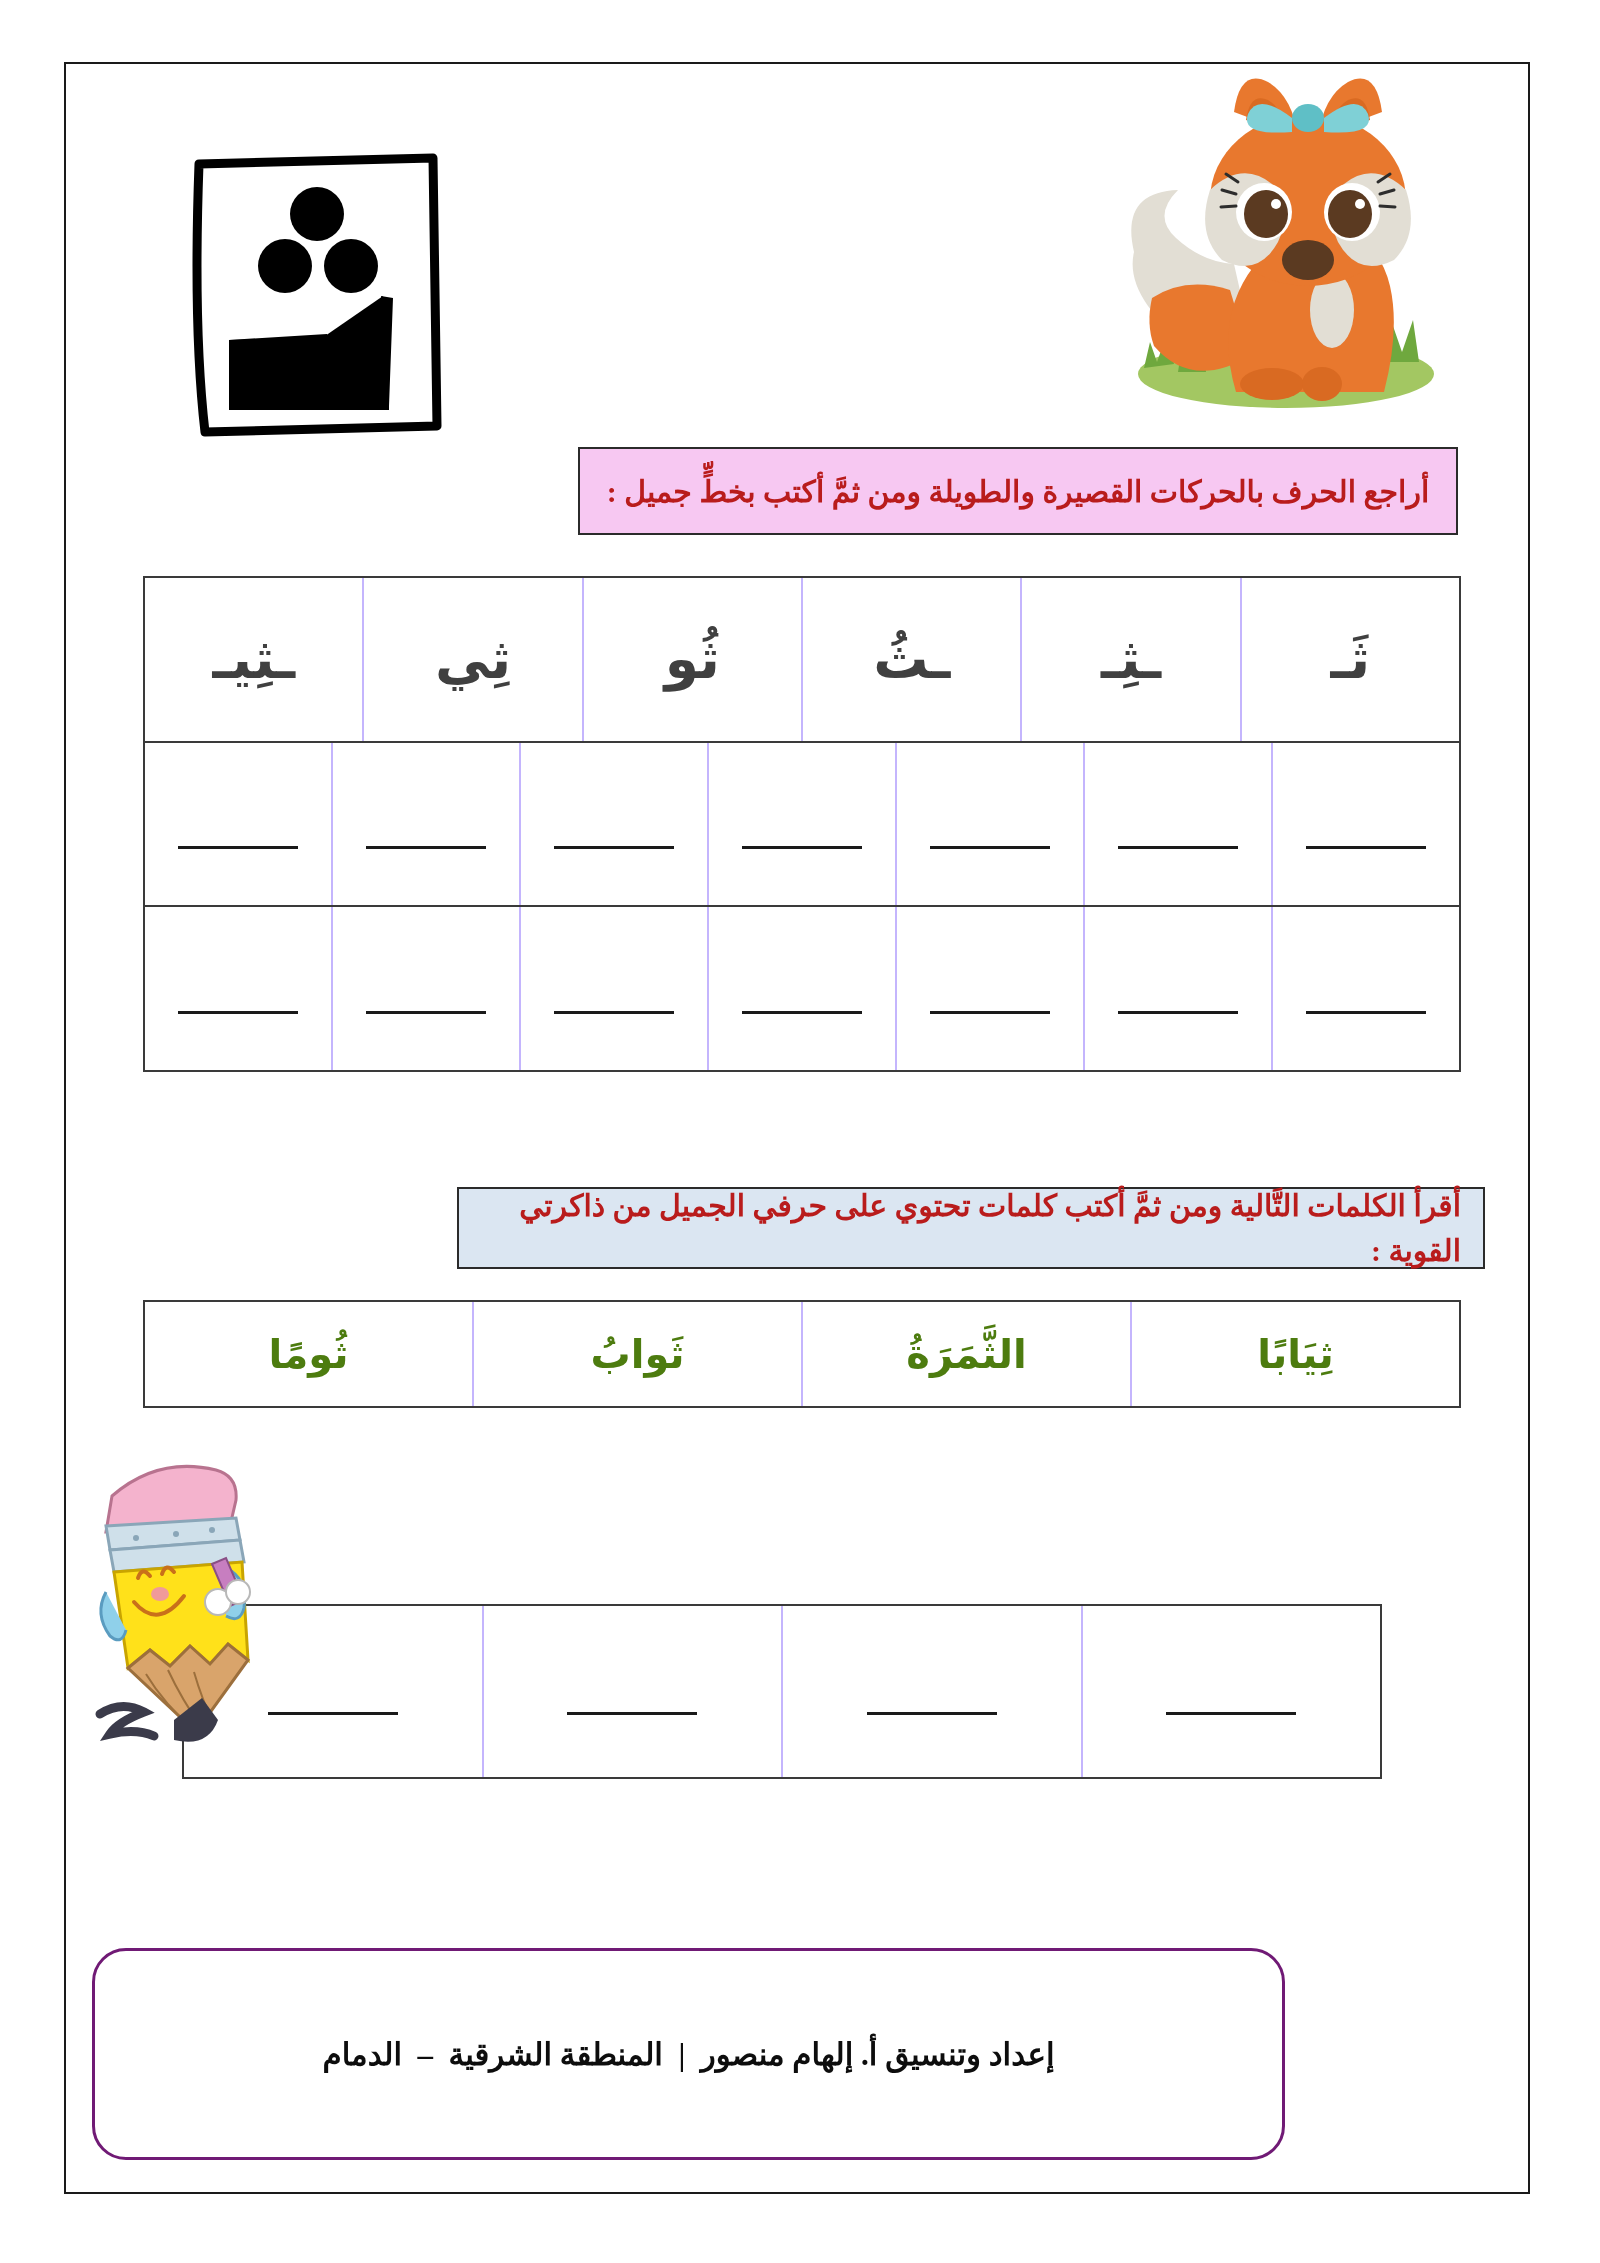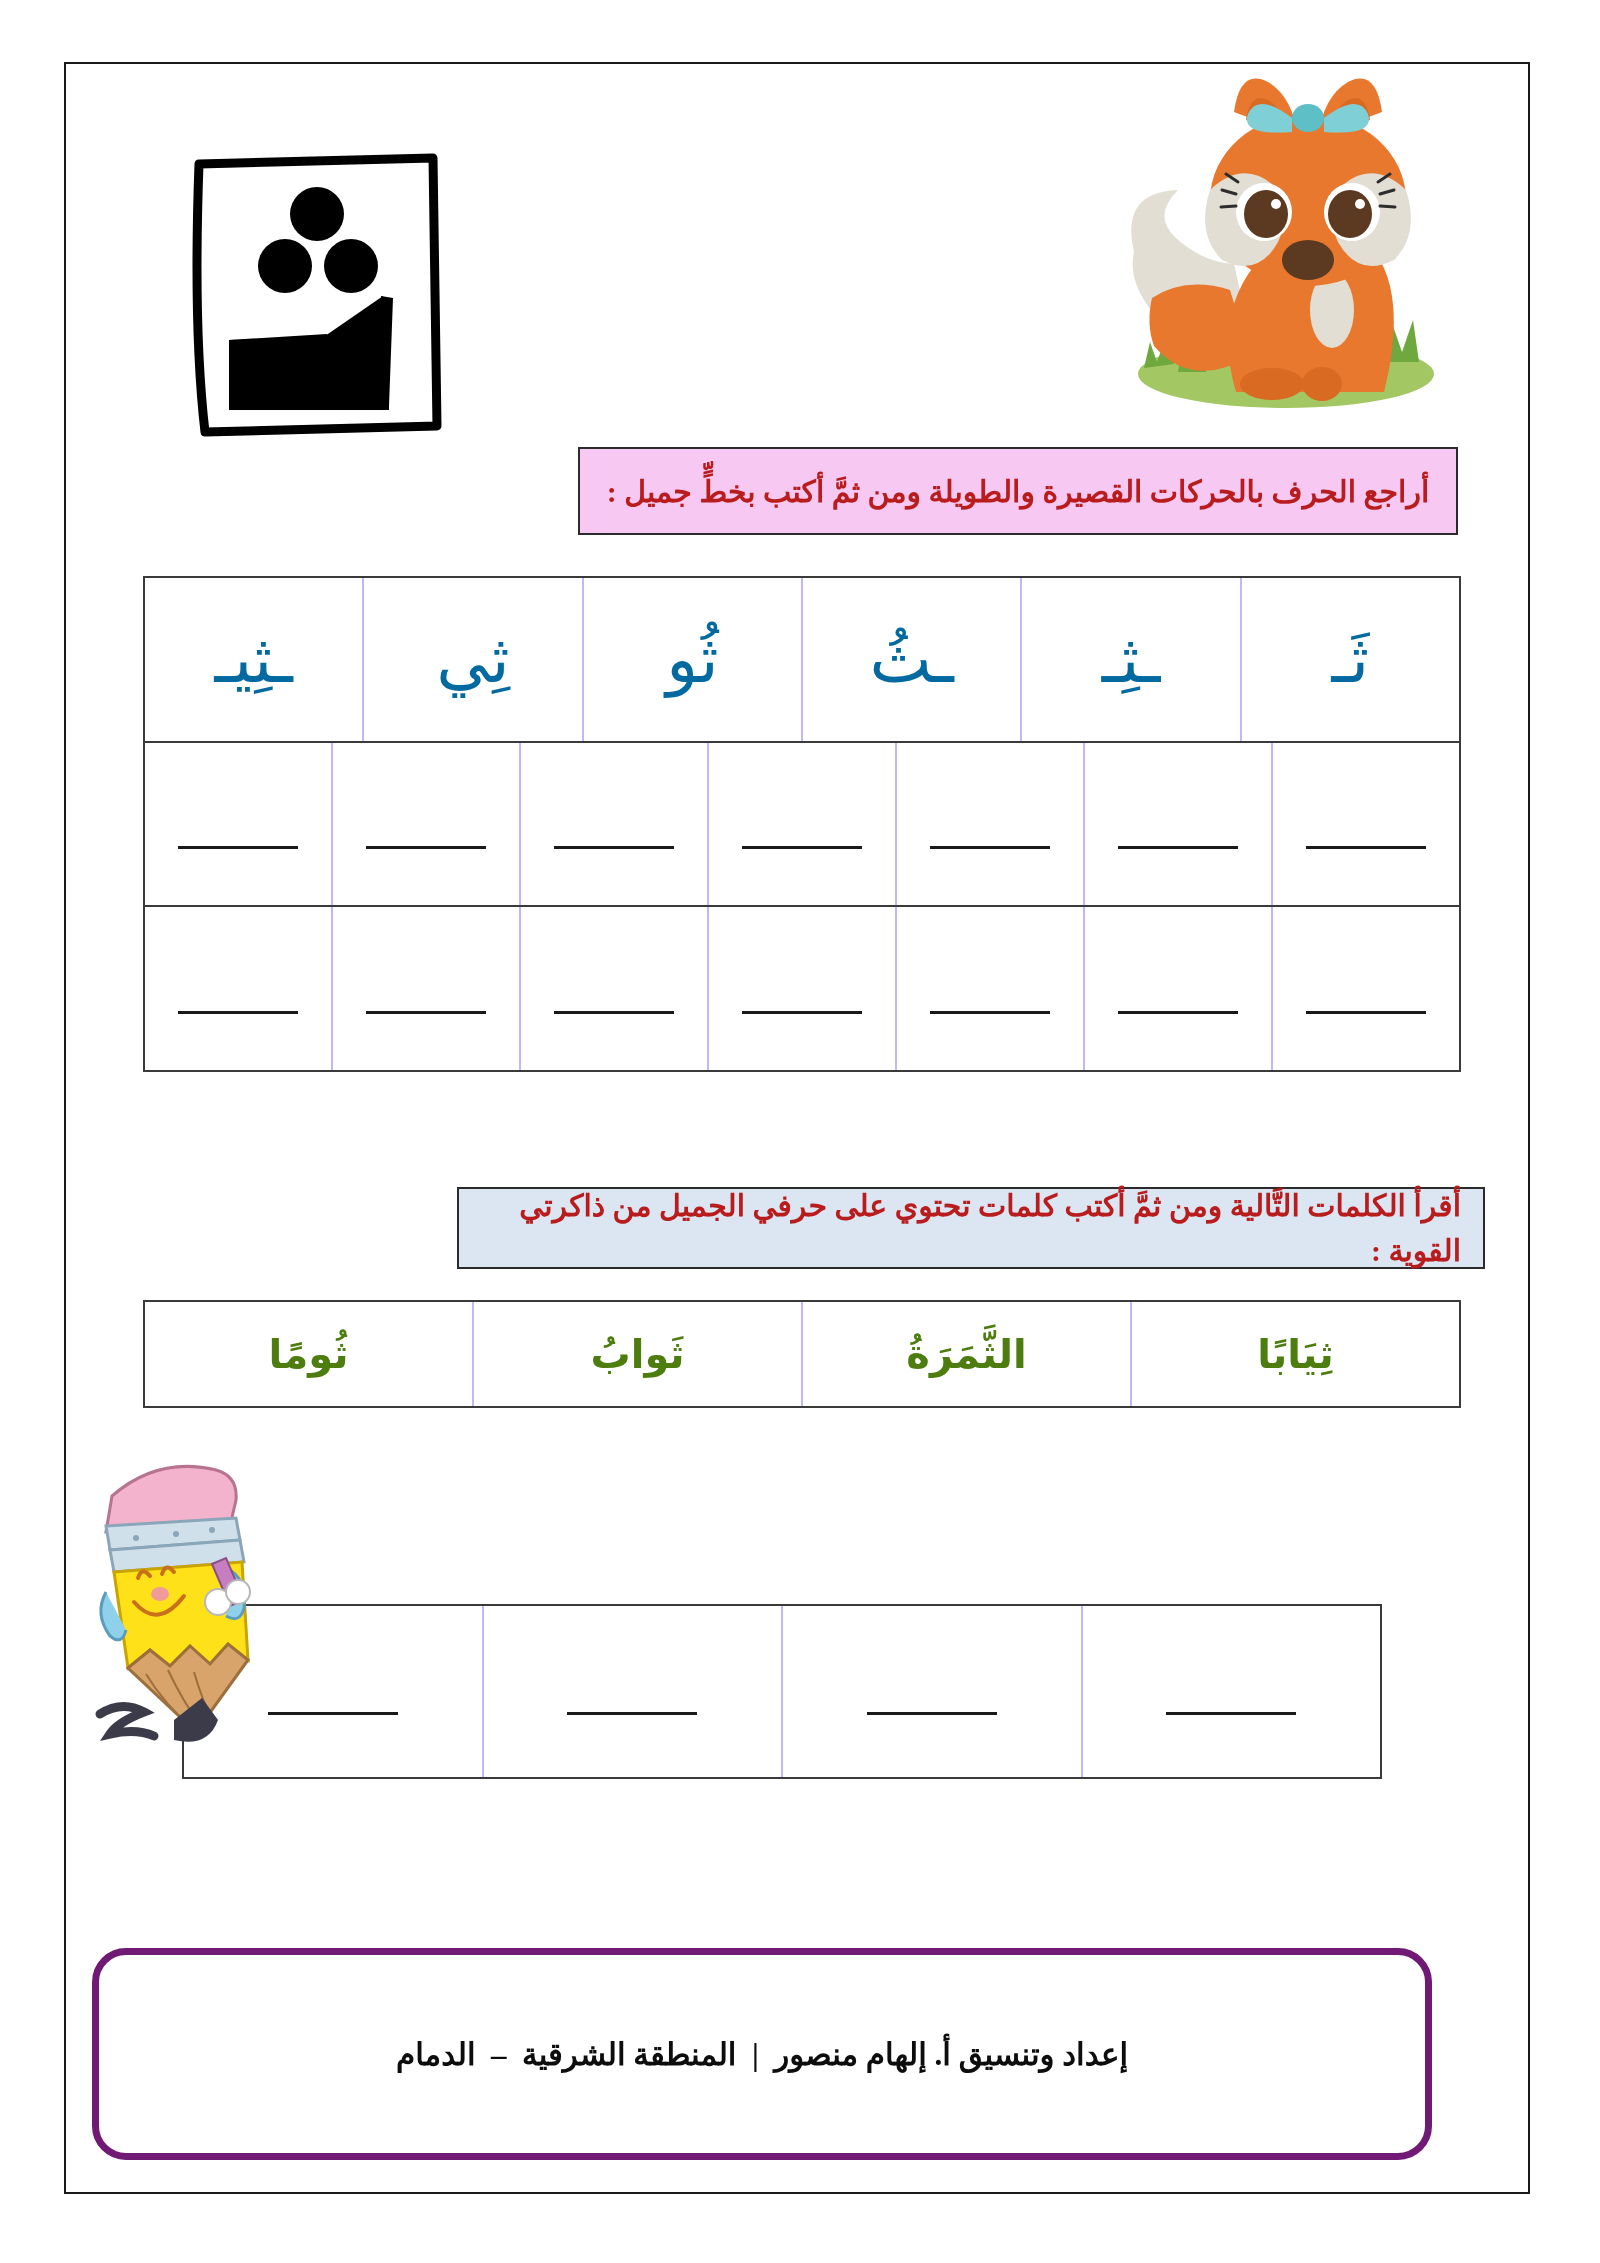--- a/index.html
+++ b/index.html
@@ -110,23 +110,23 @@
     position: relative;
     display: flex;
     align-items: center;
     justify-content: center;
     box-sizing: border-box;
   }
   .grid-cell:last-child { border-left: none; }
 
   .letter-glyph {
     font-family: "DejaVu Sans", "Liberation Sans", sans-serif;
-    font-size: 66px;
-    font-weight: normal;
-    color: #0369a1;
+    font-size: 55px;
+    font-weight: bold;
+    color: #404040;
     direction: rtl;
     line-height: 1.35;
     white-space: nowrap;
   }
 
   .write-line {
     position: absolute;
     left: 50%;
     transform: translateX(-50%);
     bottom: 56px;
@@ -177,24 +177,24 @@
     height: 300px;
     z-index: 5;
   }
   .pencil-wrap svg { display: block; width: 100%; height: 100%; }
 
   
   .footer-box {
     position: absolute;
     left: 92px;
     top: 1948px;
-    width: 1340px;
+    width: 1193px;
     height: 212px;
     box-sizing: border-box;
-    border: 7px solid #701a75;
+    border: 3px solid #701a75;
     border-radius: 34px;
     display: flex;
     align-items: center;
     justify-content: center;
     direction: rtl;
   }
   .footer-text {
     font-size: 31px;
     font-weight: bold;
     color: #0d0d0d;

